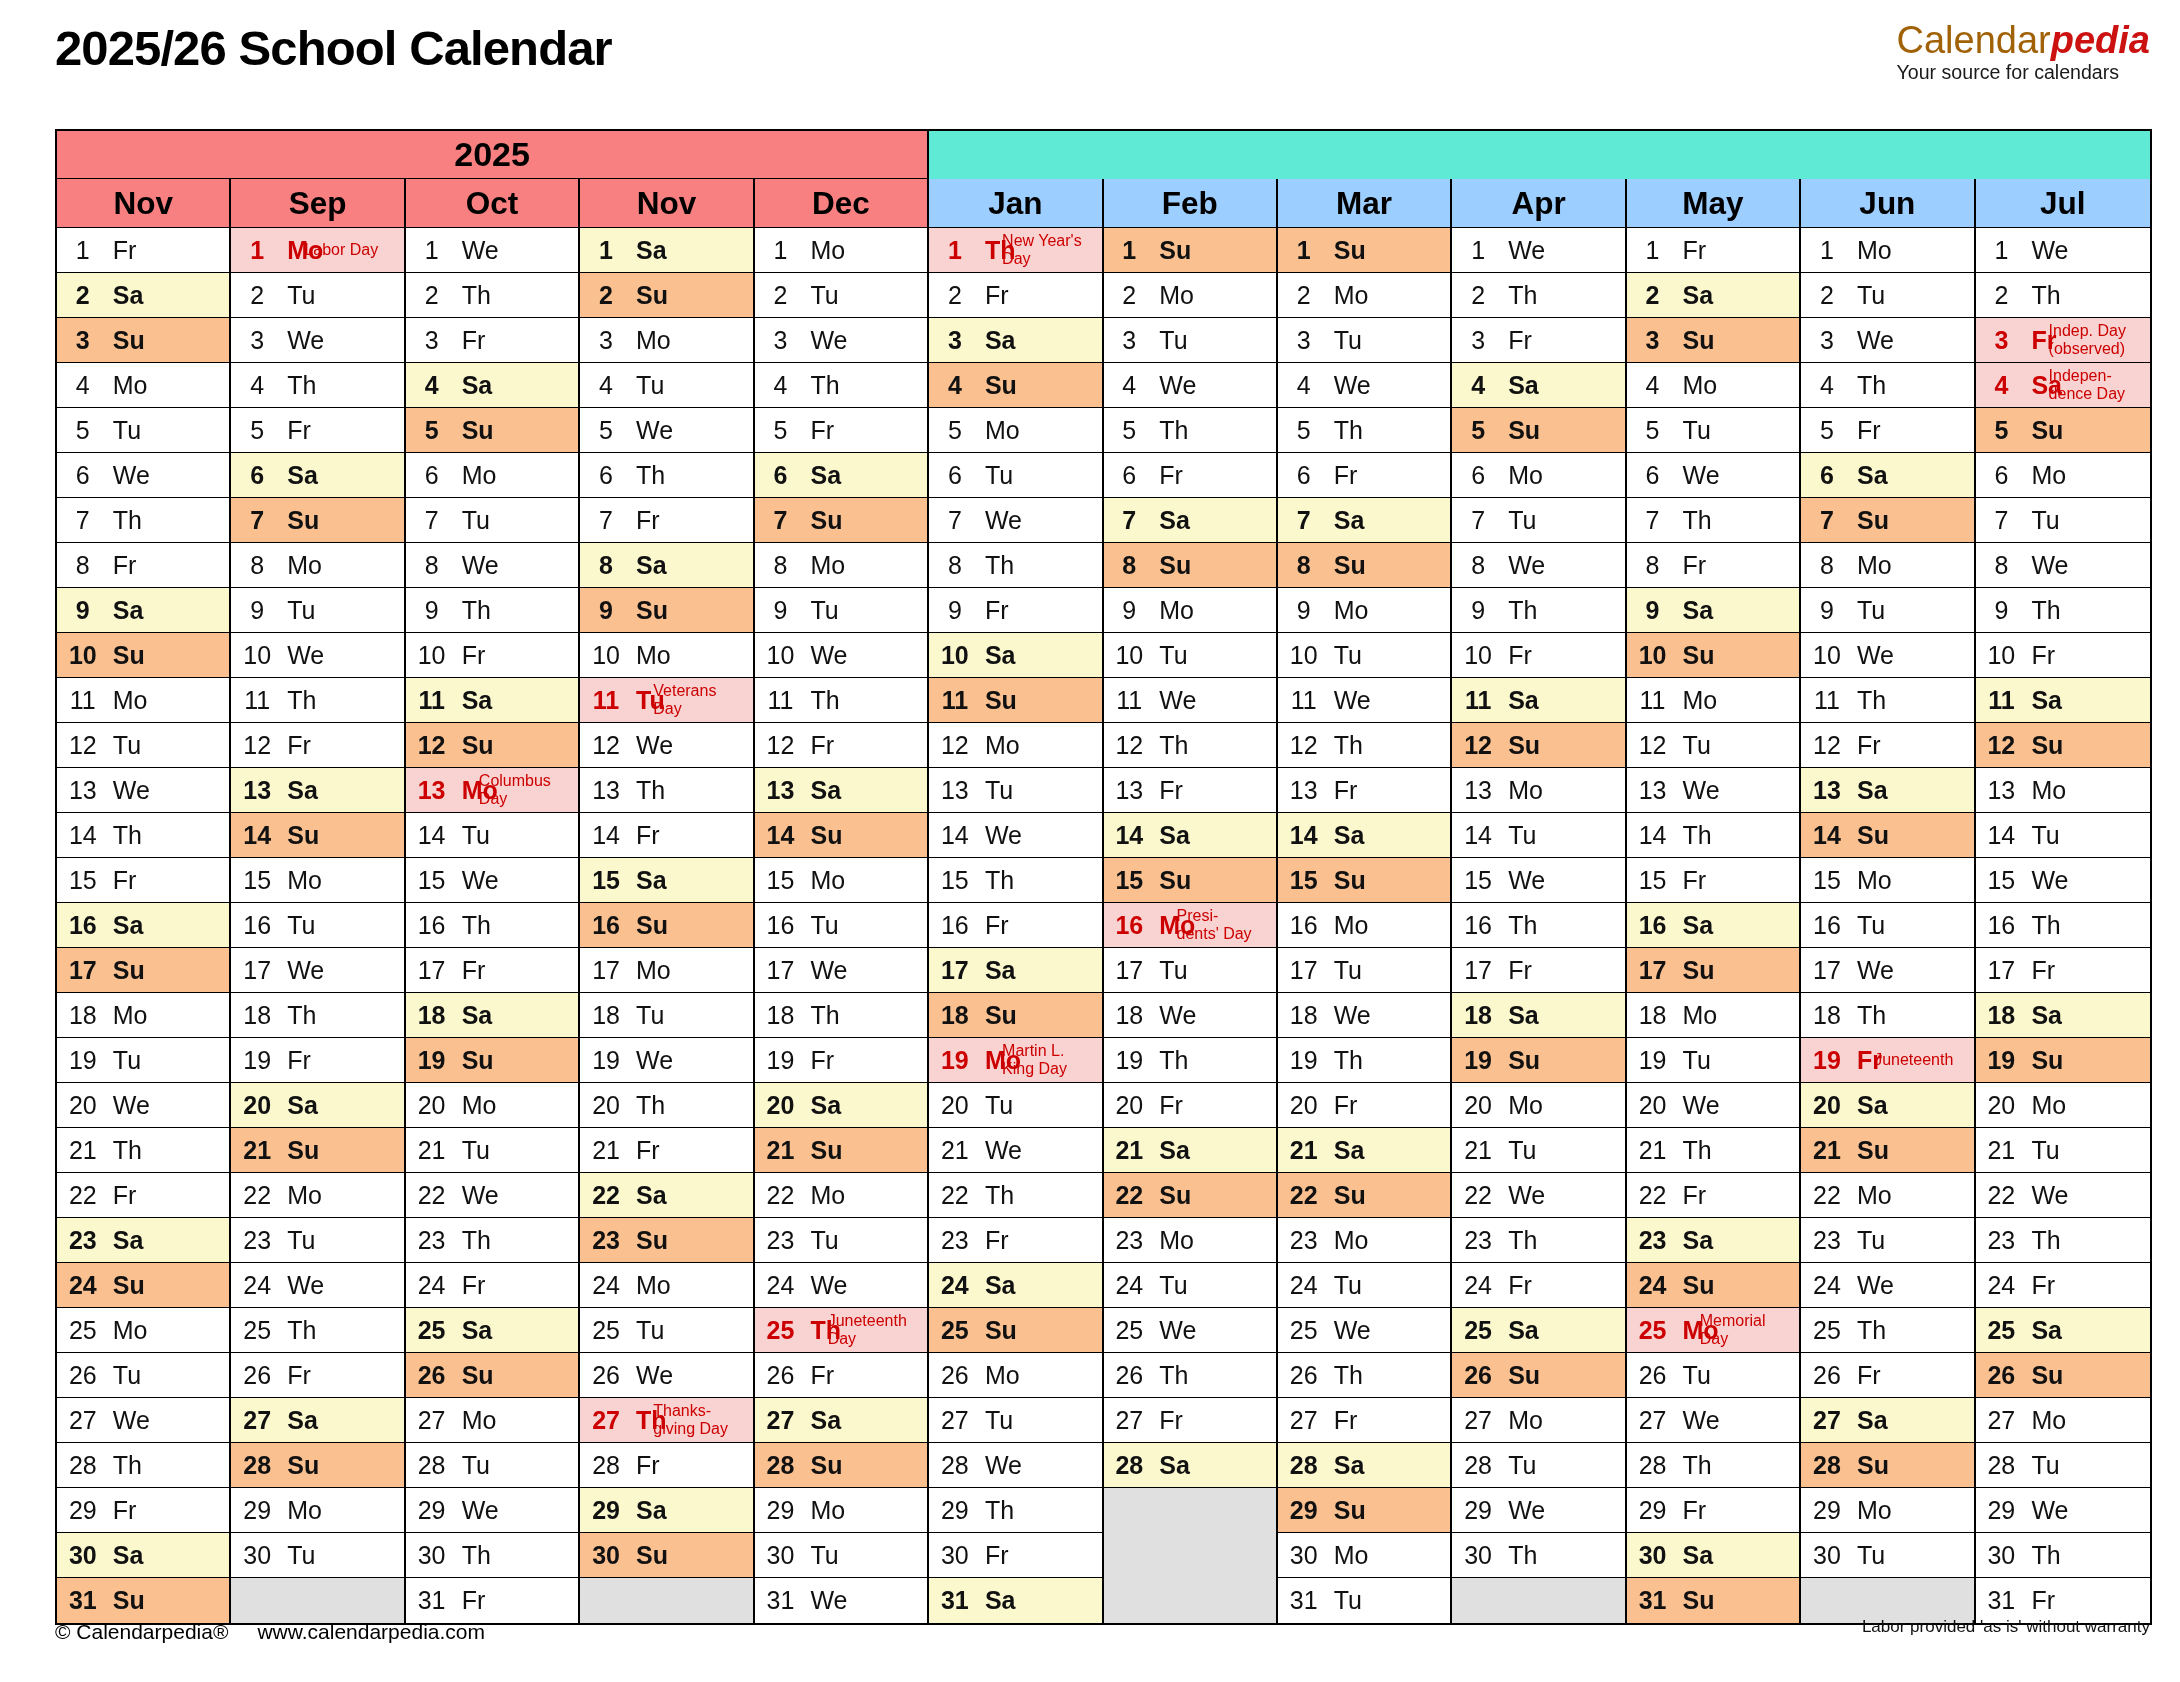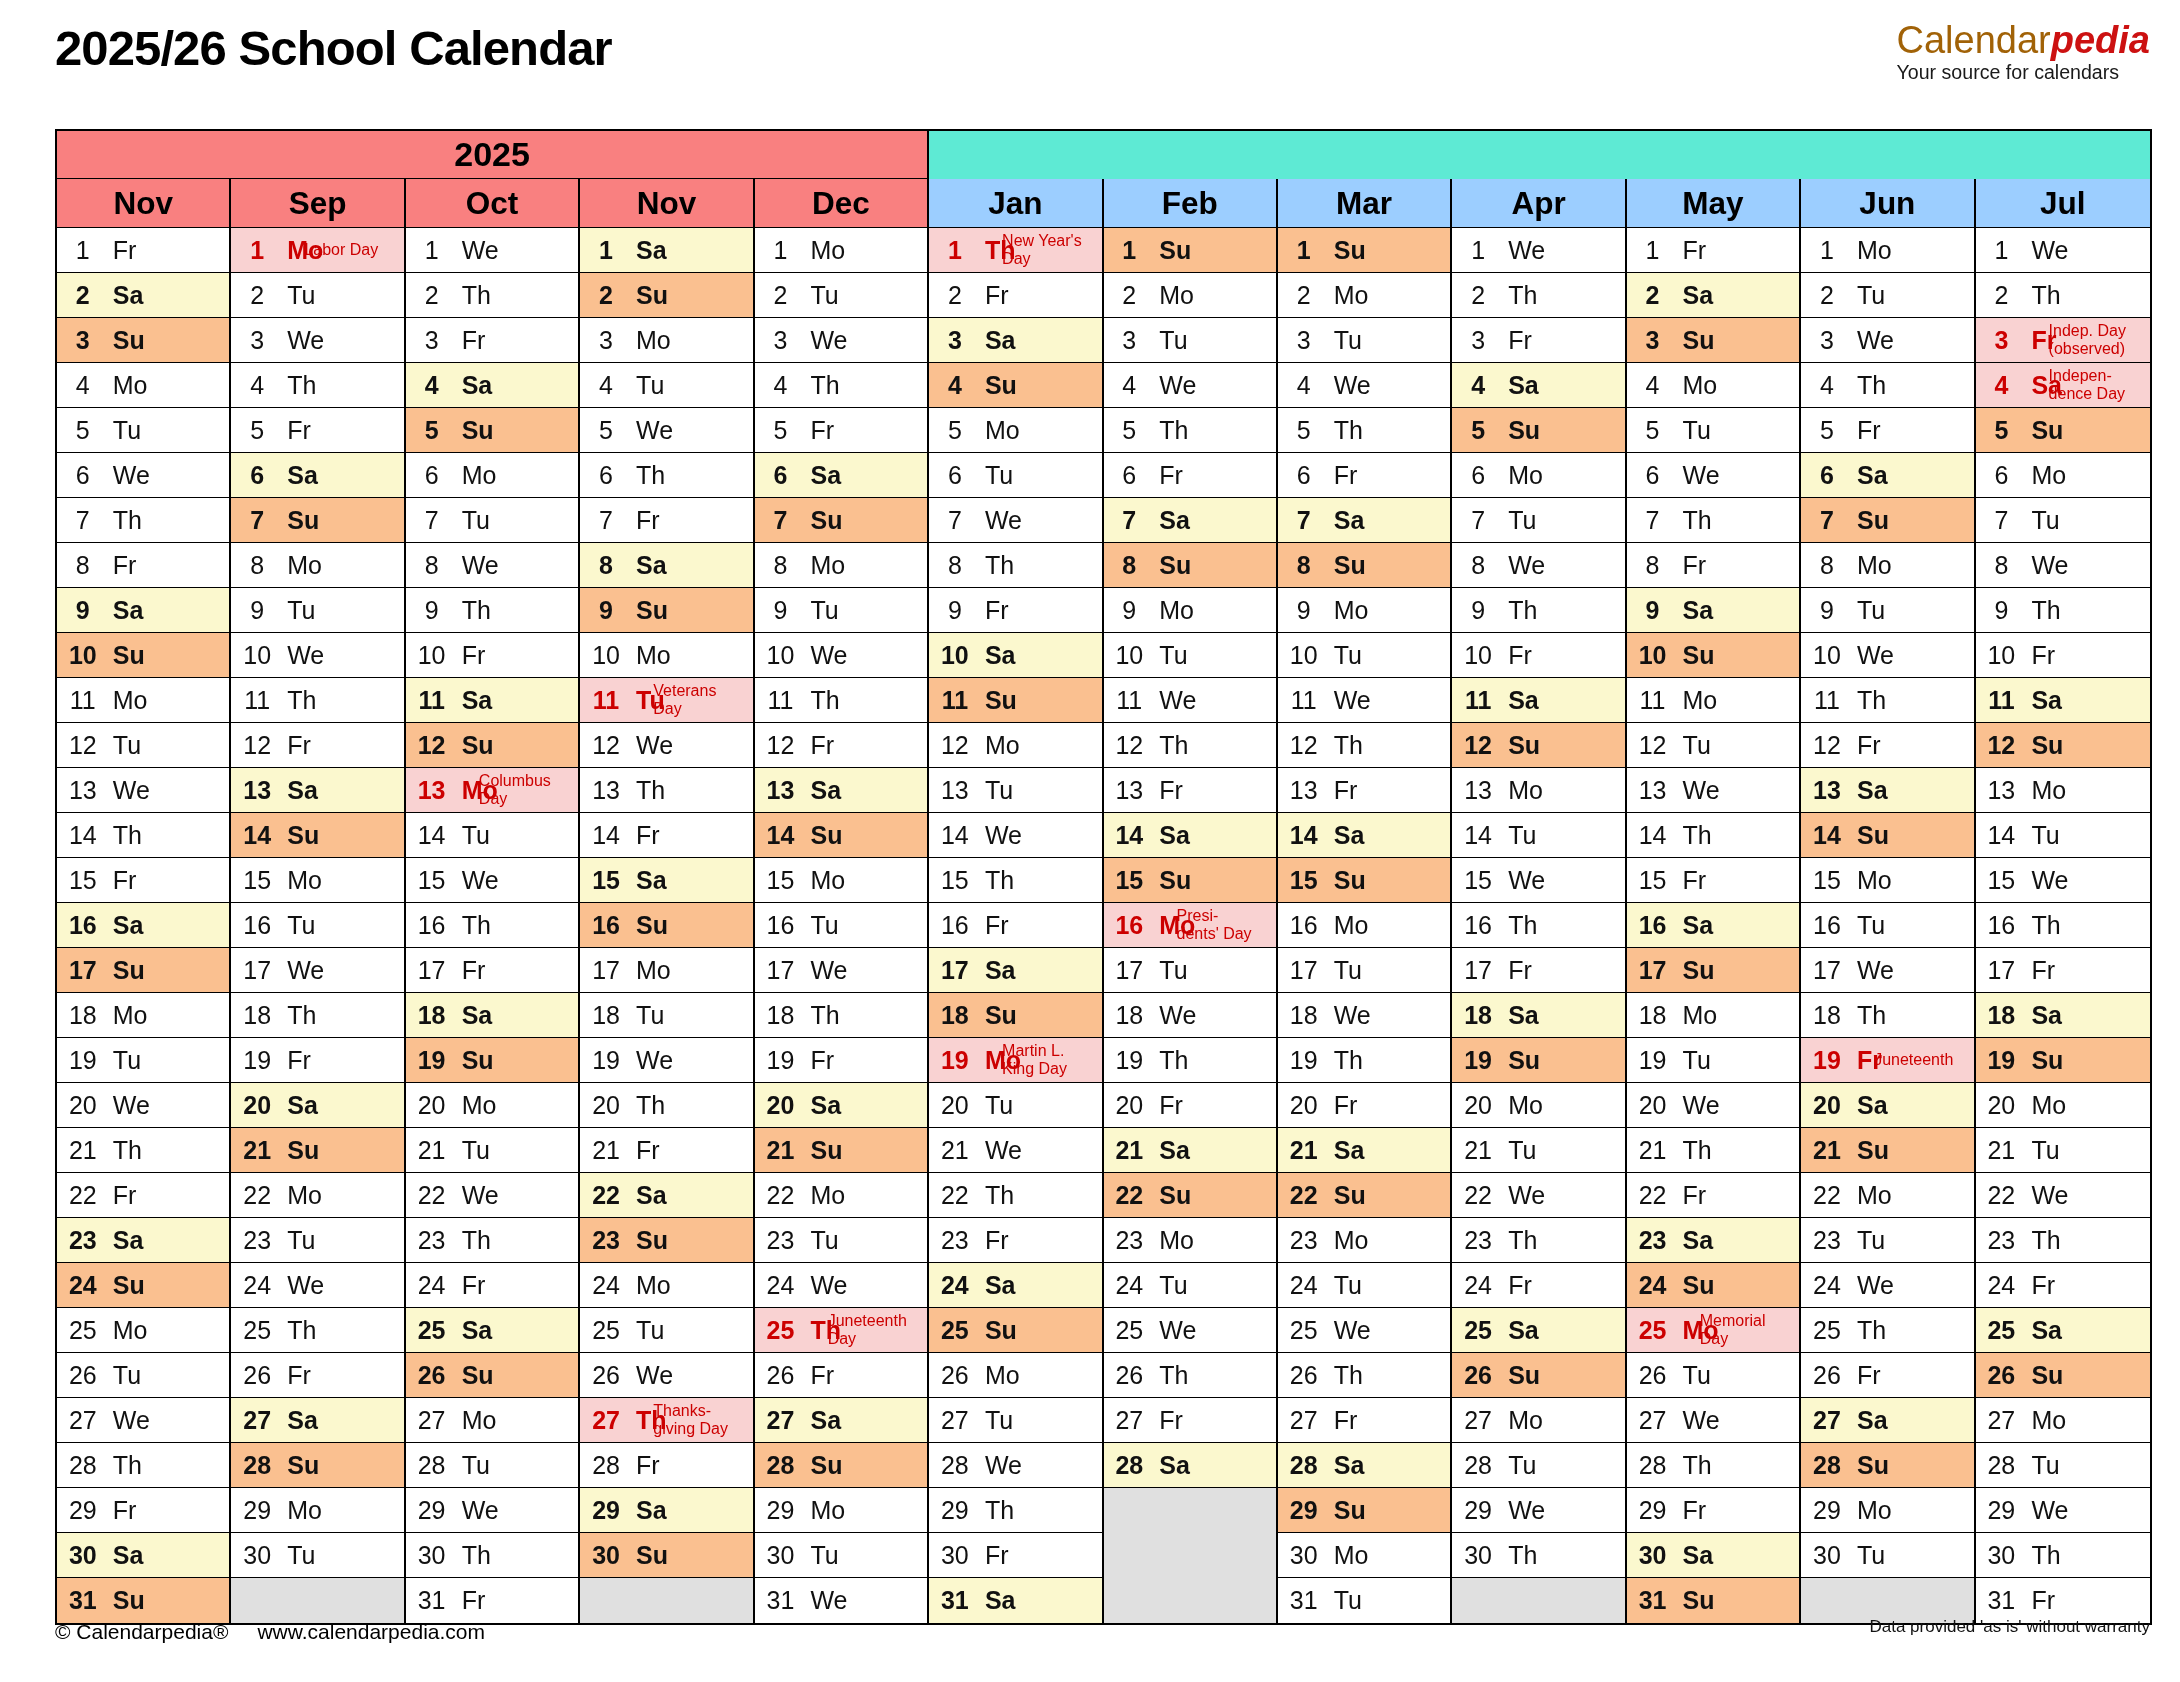--- a/index.html
+++ b/index.html
@@ -1560,15 +1560,15 @@
       </div>
       <div class="dcell wd lc lr" style="grid-area: 33 / 12;">
         <span class="num">31</span>
         <span class="wd">Fr</span>
       </div>
     </div>
 
   <div class="footer-left">
     <span>© Calendarpedia®</span><span class="furl">www.calendarpedia.com</span>
   </div>
-  <div class="footer-right">Data provided 'as is' without warranty</div>
+  <div class="footer-right">Labor provided 'as is' without warranty</div>
 </div>
 
 
 </body></html>

